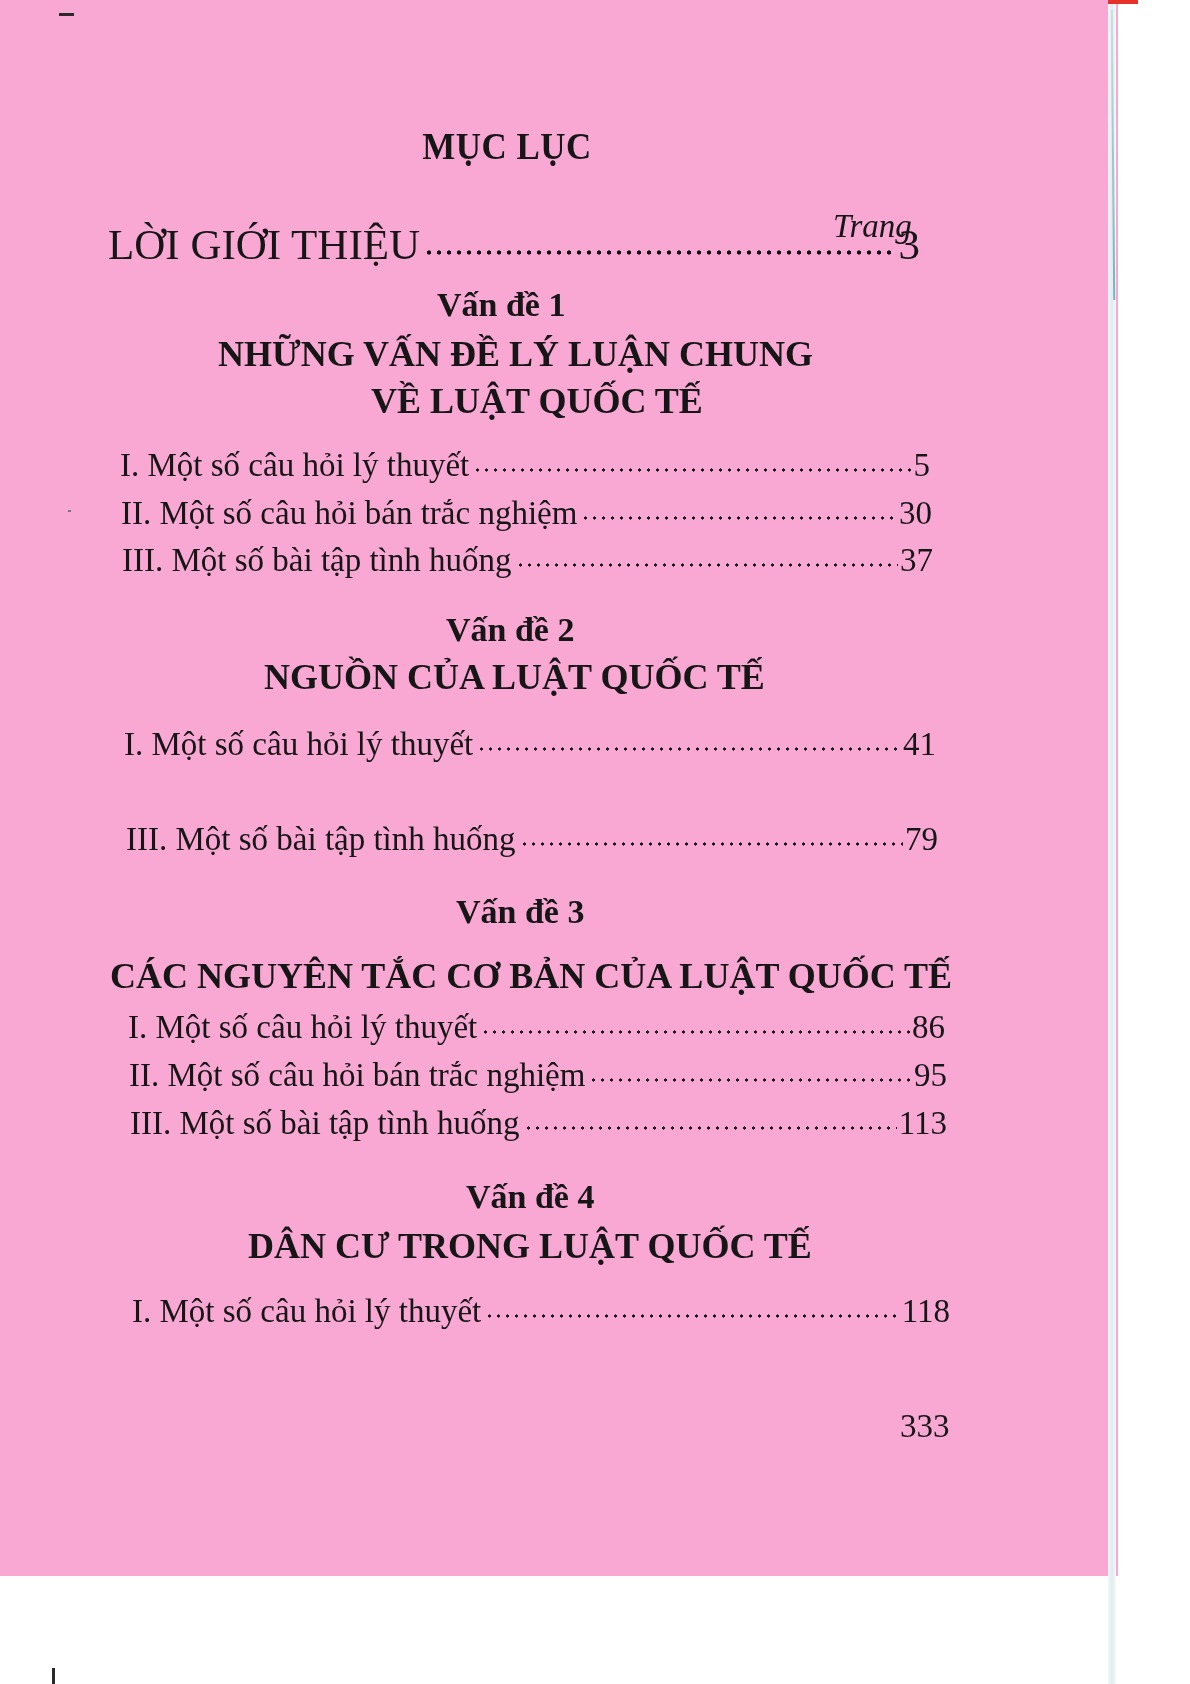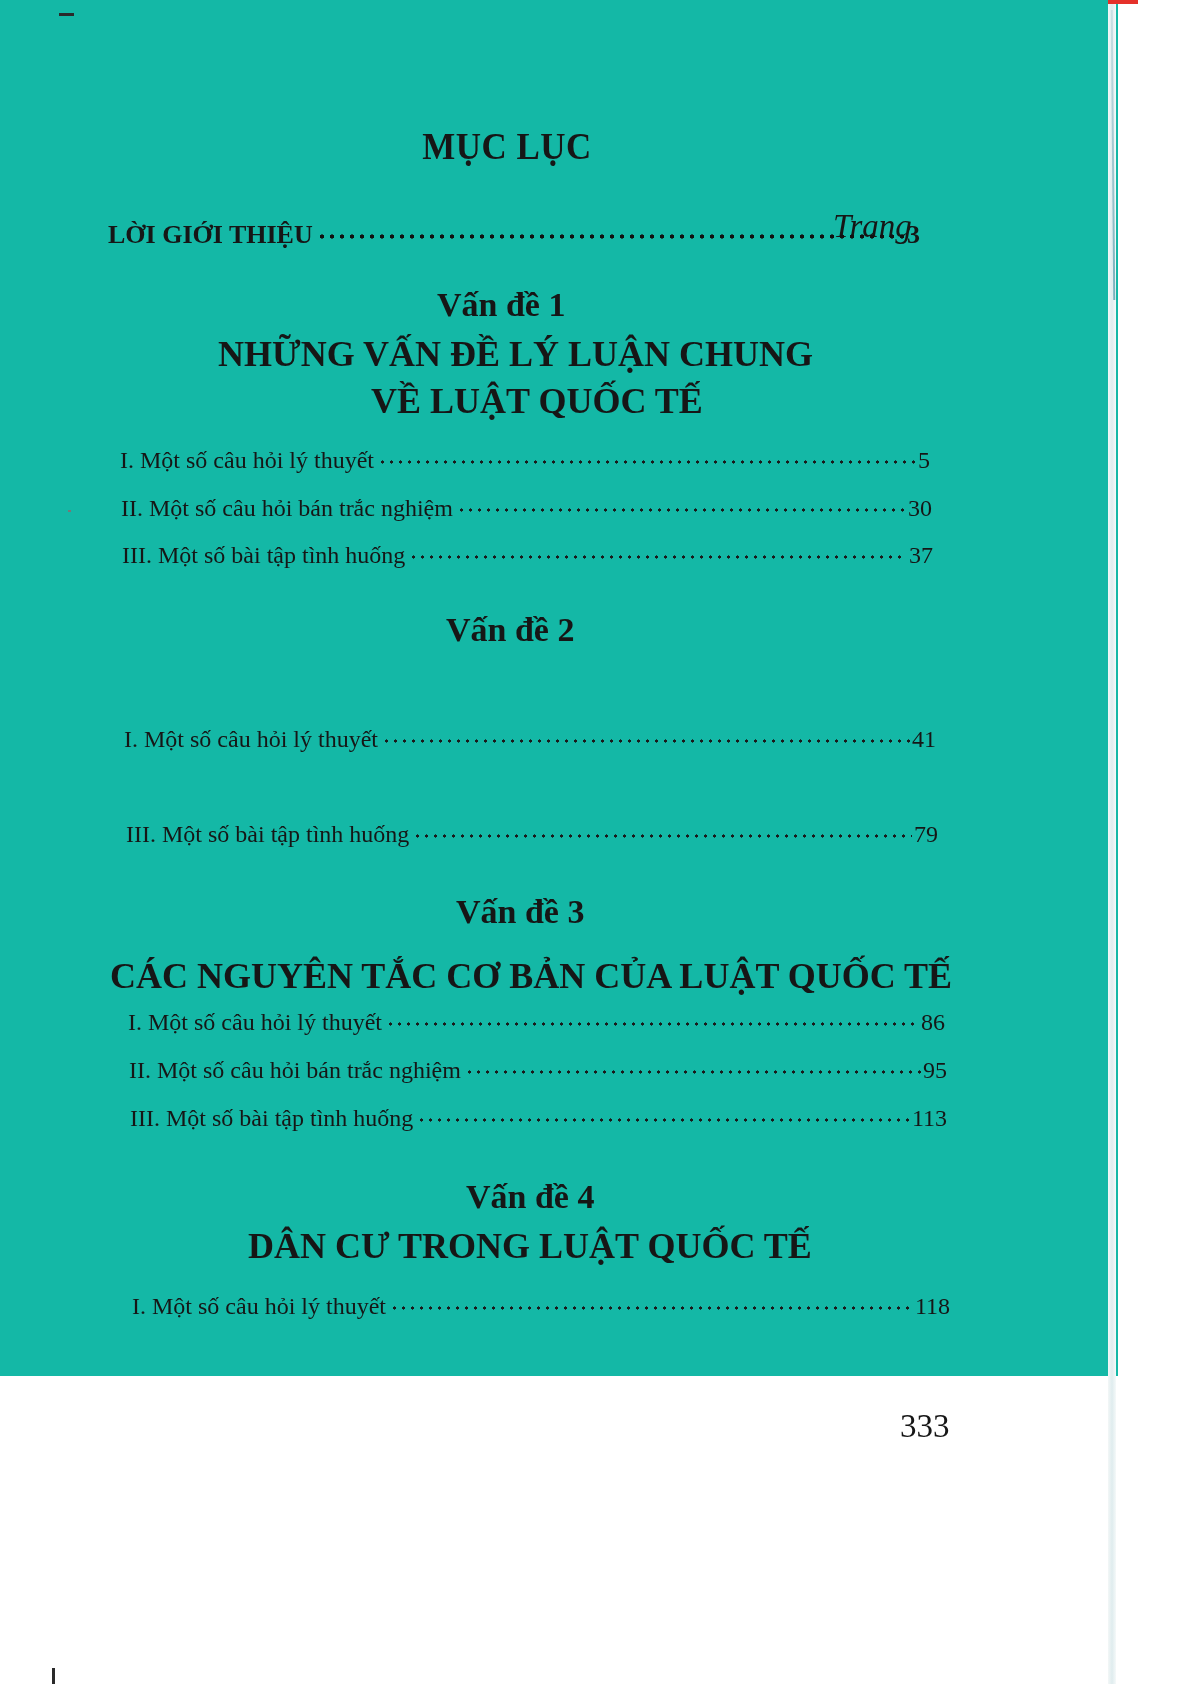--- a/index.html
+++ b/index.html
@@ -13,22 +13,22 @@
       overflow: hidden;
       background: #ffffff;
       font-family: "Liberation Serif", "DejaVu Serif", serif;
       color: #161616;
     }
     .page {
       position: absolute;
       left: 0;
       top: 0;
       width: 1118px;
-      height: 1376px;
-      background: #14b8a6;
+      height: 1576px;
+      background: #f9a8d4;
     }
     .page-edge {
       position: absolute;
       left: 1108px;
       top: 0;
       width: 8px;
       height: 1684px;
       background: linear-gradient(to right, #f3f7f7, #dfecee 50%, #f5f9f9);
     }
     .page-edge-line {
@@ -94,25 +94,25 @@
     }
     .chapter-title {
       font-weight: bold;
       font-size: 36px;
     }
     .toc-row {
       position: absolute;
       display: flex;
       align-items: baseline;
       white-space: nowrap;
-      font-size: 24px;
+      font-size: 33px;
     }
     .toc-row.bold {
-      font-weight: bold;
-      font-size: 26px;
+      font-weight: normal;
+      font-size: 43px;
     }
     .toc-label {
       flex: 0 0 auto;
       padding-right: 2px;
     }
     .toc-leader {
       flex: 1 1 auto;
       overflow: hidden;
       height: 0.9em;
       position: relative;
@@ -175,20 +175,21 @@
     <span class="toc-leader"></span>
     <span class="toc-page">30</span>
   </div>
   <div class="toc-row" style="left:122px; top:541px; width:811px;">
     <span class="toc-label">III. Một số bài tập tình huống</span>
     <span class="toc-leader"></span>
     <span class="toc-page">37</span>
   </div>
 
   <div class="abs chapter-label" style="left:446px; top:611px;font-family:Liberation Serif, serif;">Vấn đề 2</div>
+  <div class="abs chapter-title" style="left:264px; top:656px;">NGUỒN CỦA LUẬT QUỐC TẾ</div>
 
   <div class="toc-row" style="left:124px; top:725px; width:812px;">
     <span class="toc-label">I. Một số câu hỏi lý thuyết</span>
     <span class="toc-leader"></span>
     <span class="toc-page">41</span>
   </div>
   <div class="toc-row" style="left:126px; top:820px; width:812px;">
     <span class="toc-label">III. Một số bài tập tình huống</span>
     <span class="toc-leader"></span>
     <span class="toc-page">79</span>

